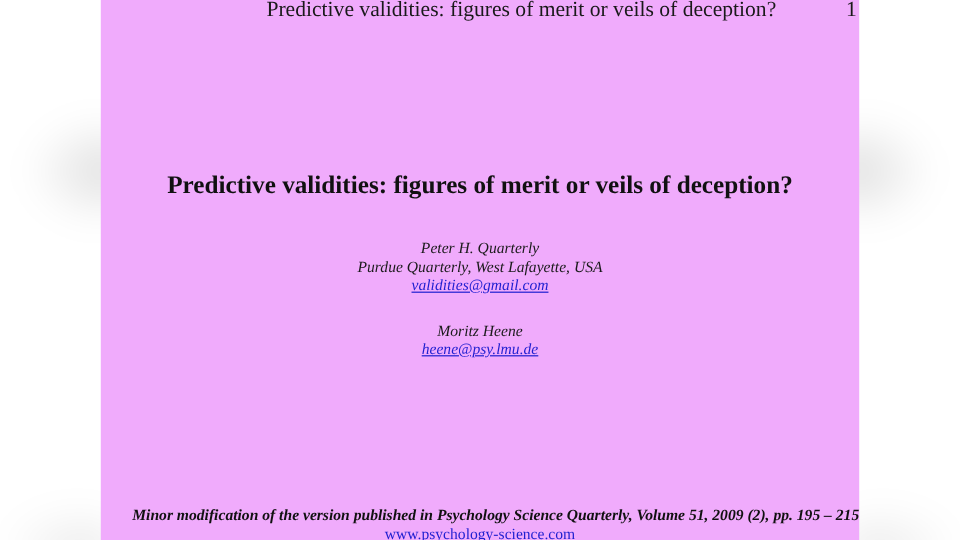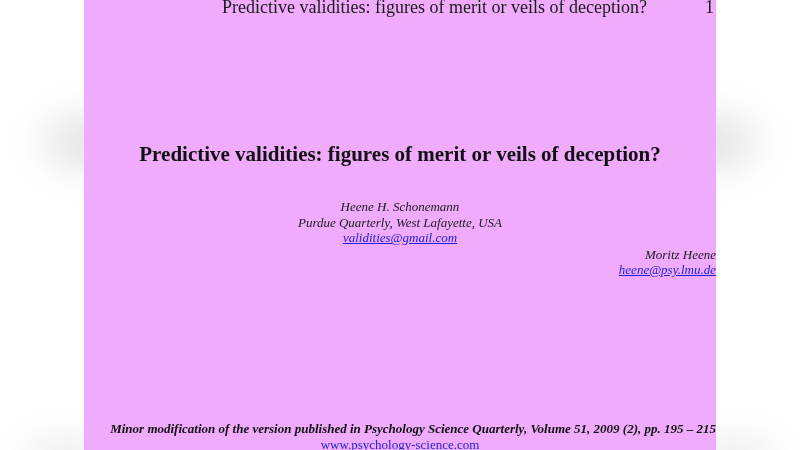--- a/index.html
+++ b/index.html
@@ -76,21 +76,21 @@
       position: absolute;
       left: 0; width: 632px;
       top: 199px;
       text-align: center;
       font-style: italic;
       font-size: 13px;
       line-height: 15.5px;
       color: #1a1a1a;
     }
     .author-block { margin: 0; }
-    .author-block + .author-block { margin-top: 1px; text-align: right; }
+    .author-block + .author-block { margin-top: 22px; }
     .author-line { display: block; }
     a.link {
       color: #1f1fd0;
       text-decoration: underline;
     }
     .footer {
       position: absolute;
       left: 0; width: 632px;
       top: 402px;
       text-align: center;
@@ -122,21 +122,21 @@
   <div class="shadow shadow-right-bot"></div>
 
   <div class="page">
     <div class="running-header">Predictive validities: figures of merit or veils of deception?</div>
     <div class="page-number">1</div>
 
     <div class="title">Predictive validities: figures of merit or veils of deception?</div>
 
     <div class="authors">
       <div class="author-block">
-        <span class="author-line">Heene H. Schonemann</span>
+        <span class="author-line">Peter H. Quarterly</span>
         <span class="author-line">Purdue Quarterly, West Lafayette, USA</span>
         <span class="author-line"><a class="link" href="#">validities@gmail.com</a></span>
       </div>
       <div class="author-block">
         <span class="author-line">Moritz Heene</span>
         <span class="author-line"><a class="link" href="#">heene@psy.lmu.de</a></span>
       </div>
     </div>
 
     <div class="footer">

